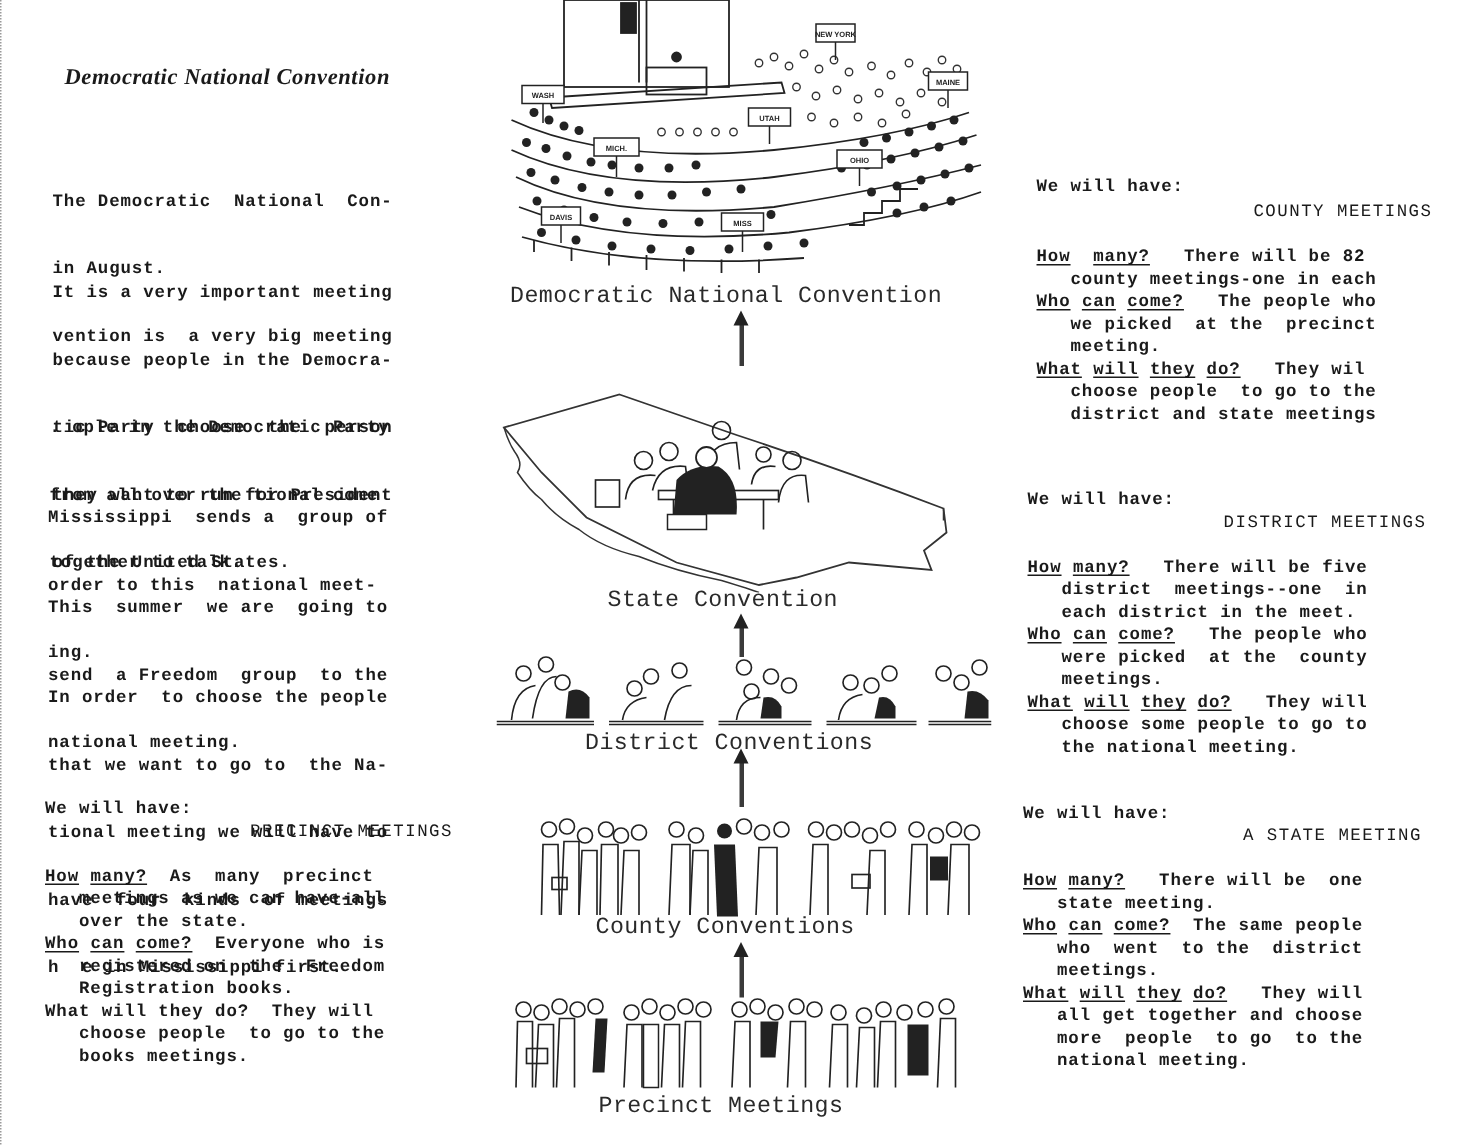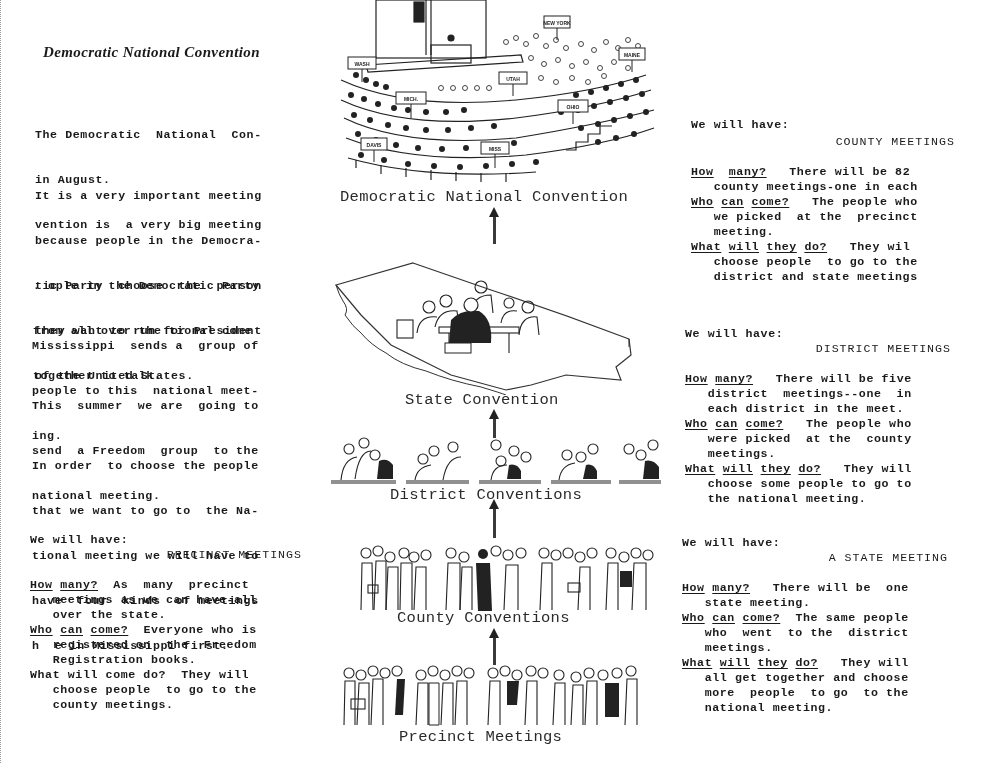--- a/index.html
+++ b/index.html
@@ -37,21 +37,21 @@
     <div>they want to run for President</div>
     <div>of the United States.</div>
   </div>
   <div class="mono para" style="left:32px; top:248px;">
     <div>. ople in the Democratic Party</div>
     <div>from all over the tional come</div>
     <div>together to talk.</div>
   </div>
   <div class="mono para" style="left:31px; top:308px;">
     <div>Mississippi  sends a  group of</div>
-    <div>people to this  national meet-</div>
+    <div>order to this  national meet-</div>
     <div>ing.</div>
   </div>
   <div class="mono para" style="left:31px; top:368px;">
     <div>This  summer  we are  going to</div>
     <div>send  a Freedom  group  to the</div>
     <div>national meeting.</div>
   </div>
   <div class="mono para" style="left:31px; top:428px;">
     <div>In order  to choose the people</div>
     <div>that we want to go to  the Na-</div>
@@ -63,23 +63,23 @@
   <div class="mono col" style="left:29px; top:532px; width:272px;">
     <div class="hdr-intro">We will have:</div>
     <div class="heading" style="text-align:right;">PRECINCT MEETINGS</div>
     <div style="height:15px;"></div>
     <div class="qa"><span class="u">How</span> <span class="u">many?</span><span>  As  many  precinct</span></div>
     <div class="qa">   meetings as we can have-all</div>
     <div class="qa">   over the state.</div>
     <div class="qa"><span class="u">Who</span> <span class="u">can</span> <span class="u">come?</span><span>  Everyone who is</span></div>
     <div class="qa">   registered on  the  Freedom</div>
     <div class="qa">   Registration books.</div>
-    <div class="qa"><span>What will come do?</span><span>  They will</span></div>
+    <div class="qa"><span>What will they do?</span><span>  They will</span></div>
     <div class="qa">   choose people  to go to the</div>
-    <div class="qa">   county meetings.</div>
+    <div class="qa">   books meetings.</div>
   </div>
 
   <svg style="left:335px; top:0;" width="320" height="185" viewBox="0 0 320 185">
     <g fill="none" stroke="#222" stroke-width="1.2">
 
       <rect x="40" y="0" width="110" height="58"></rect>
       <rect x="78" y="2" width="10" height="20" fill="#222"></rect>
       <line x1="90" y1="0" x2="90" y2="55"></line>
         <line x1="95" y1="0" x2="95" y2="55"></line>
       <rect x="95" y="45" width="40" height="18"></rect>

